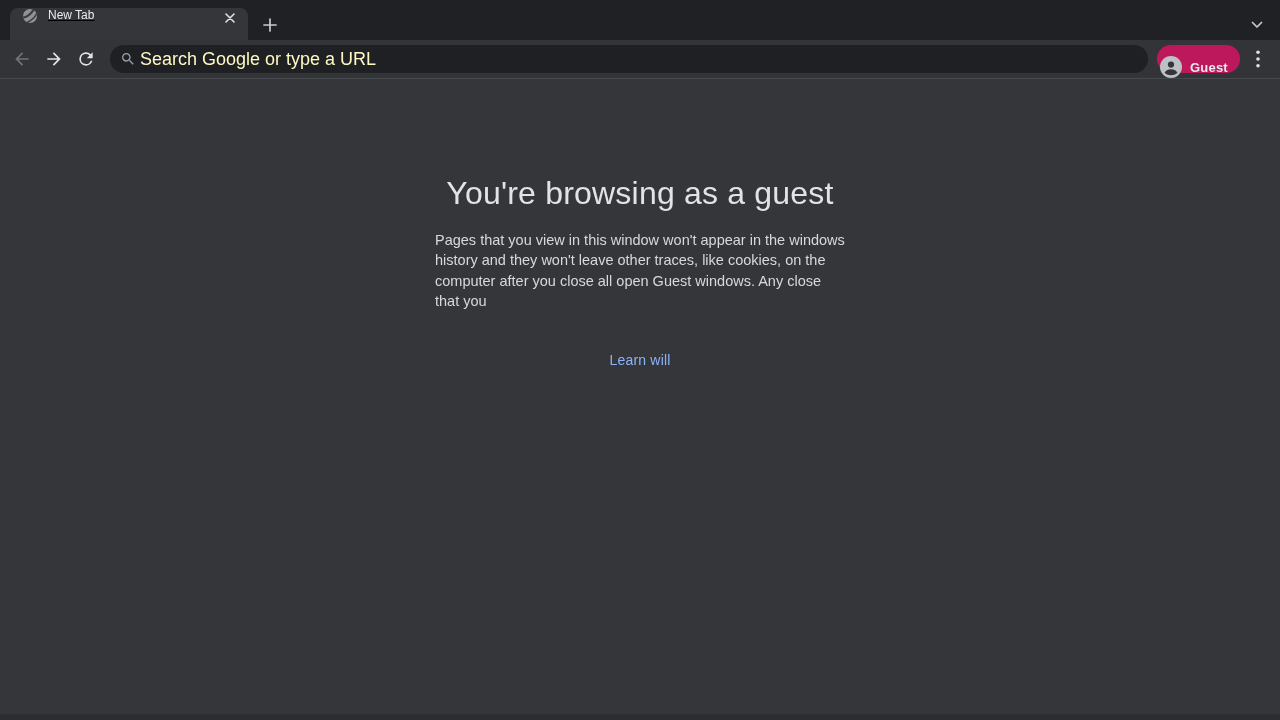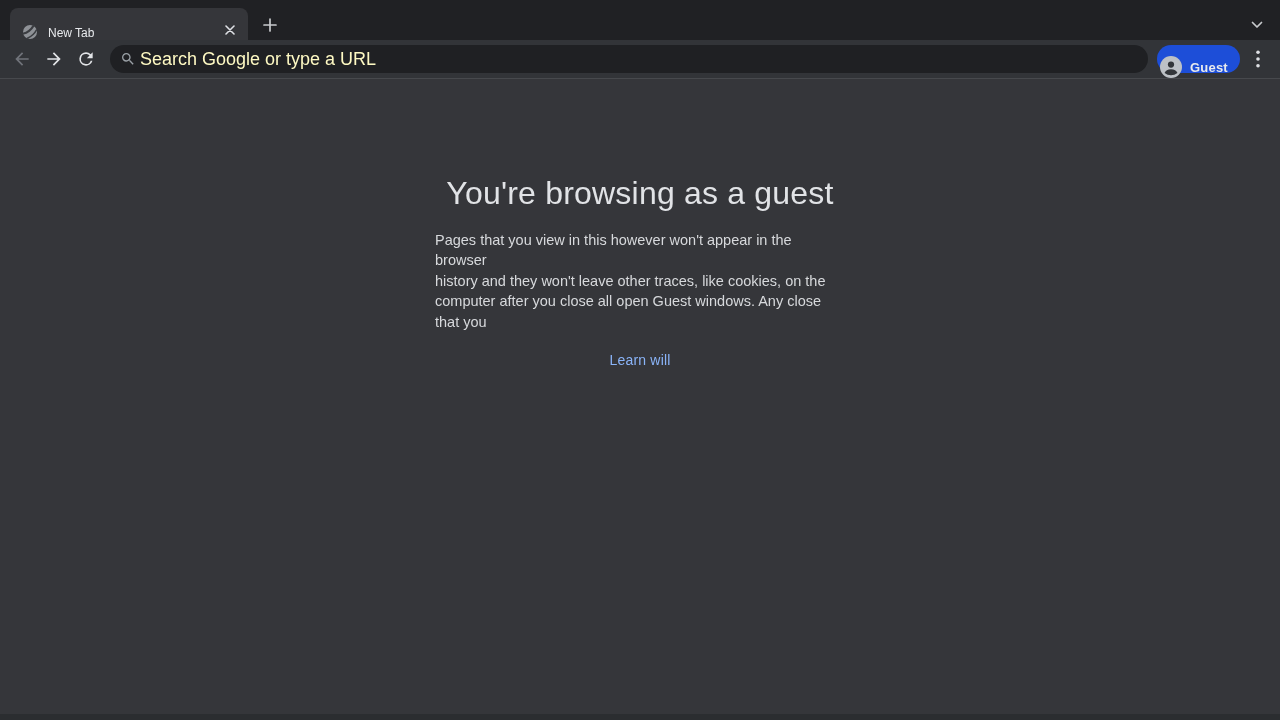--- a/index.html
+++ b/index.html
@@ -22,22 +22,23 @@
     width: 1280px; height: 40px;
     background: #202124;
   }
   .tab {
     position: absolute;
     left: 10px; top: 8px;
     width: 238px; height: 32px;
     background: #35363a;
     border-radius: 8px 8px 0 0;
     display: flex;
-    align-items: flex-end;
+    align-items: flex-start;
     padding: 0 8px 0 12px;
+    text-decoration: underline;
   }
   .tab .favicon { width: 16px; height: 16px; flex: 0 0 16px; }
   .tab-title {
     margin-left: 10px;
     font-size: 12px;
     color: #e8eaed;
     flex: 1;
     white-space: nowrap;
     overflow: hidden;
   }
@@ -92,21 +93,21 @@
     padding-left: 10px;
   }
   .omnibox-placeholder {
     margin-left: 4px;
     font-size: 18px;
     color: #fef9c3;
   }
   .profile-chip {
     margin-left: 9px;
     height: 28px;
-    background: #1d4ed8;
+    background: #be185d;
     border-radius: 14px;
     display: flex;
     align-items: center;
     padding: 16px 12px 0 3px;
     cursor: pointer;
   }
   .avatar {
     width: 22px; height: 22px;
     border-radius: 50%;
     background: #bdc1c6;
@@ -260,21 +261,21 @@
           <circle cx="2" cy="9" r="1.8" fill="#dfe1e5"></circle>
           <circle cx="2" cy="15.8" r="1.8" fill="#dfe1e5"></circle>
         </svg>
       </span>
     </div>
   </div>
 
   <div class="content">
     <div class="guest-heading">You're browsing as a guest</div>
     <div class="guest-body">
-      <div>Pages that you view in this however won't appear in the browser</div>
+      <div>Pages that you view in this window won't appear in the windows</div>
       <div>history and they won't leave other traces, like cookies, on the</div>
       <div>computer after you close all open Guest windows. Any close that you</div>
     </div>
     <div class="learn-more">Learn will</div>
   </div>
 
   <div class="bottom-edge"></div>
 
 </div>
 

